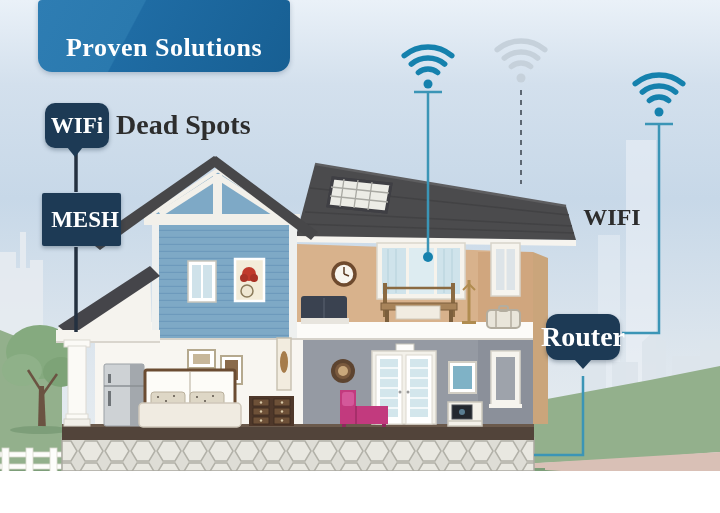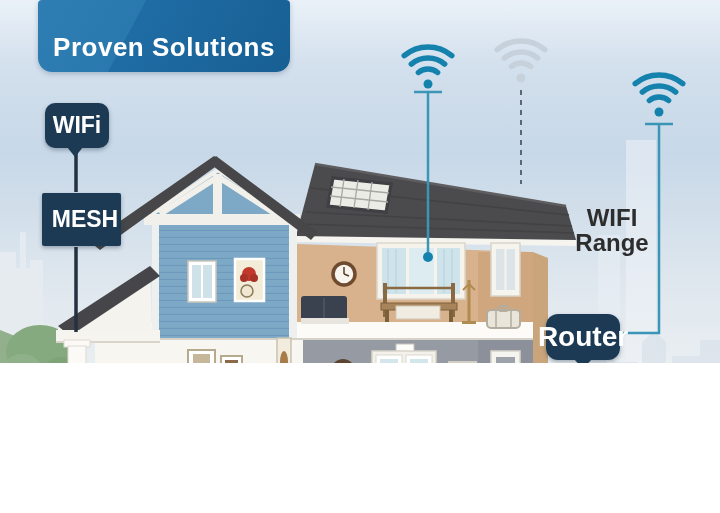--- a/index.html
+++ b/index.html
@@ -1,18 +1,18 @@
 <!DOCTYPE html>
 <html style="--banner-blue: #1f6ca4; --badge-navy: #1d3a55; --wifi-teal: #1581ad; --wifi-faded: #c6d1db; --connector-teal: #3b95b6; --connector-dark: #243140; --text-dark: #2d2d2d;"><head>
 <meta charset="utf-8">
 <style>
   html,body{margin:0;padding:0;}
   .stage{
-    position:relative;width:720px;height:363px;overflow:hidden;
-    font-family:Liberation Sans, sans-serif;
+    position:relative;width:720px;height:471px;overflow:hidden;
+    font-family:Liberation Serif, serif;
     background:linear-gradient(180deg,#eaf1f8 0%,#d3e0ed 18%,#c7d8e8 42%,#dfe7ee 78%,#e9eef1 100%);
   }
   .scene{position:absolute;left:0;top:0;width:720px;height:513px;}
 
   
   .banner{
     position:absolute;left:38px;top:0;width:252px;height:72px;
     background:linear-gradient(118deg,#2e7db3 0%,#2a79ae 37%,#1f6ca4 37.5%,#175f93 100%);
     border-radius:4px 4px 14px 14px;
     display:flex;align-items:flex-end;justify-content:center;
@@ -392,27 +392,27 @@
     </g>
   </svg>
 
   <div class="banner">
     <span>Proven Solutions</span>
   </div>
 
   <div class="badge badge-wifi">
     <span>WIFi</span>
   </div>
+  <div class="caption-dead-spots">Dead Spots</div>
 
   <div class="badge badge-mesh">
     <span>MESH</span>
   </div>
 
   <div class="range-extender">
     <div class="b">WIFI</div>
-    <div class="b">Range</div>
   </div>
 
   <div class="badge badge-router">
     <span>Router</span>
   </div>
 
 </div>
 
 </body></html>

